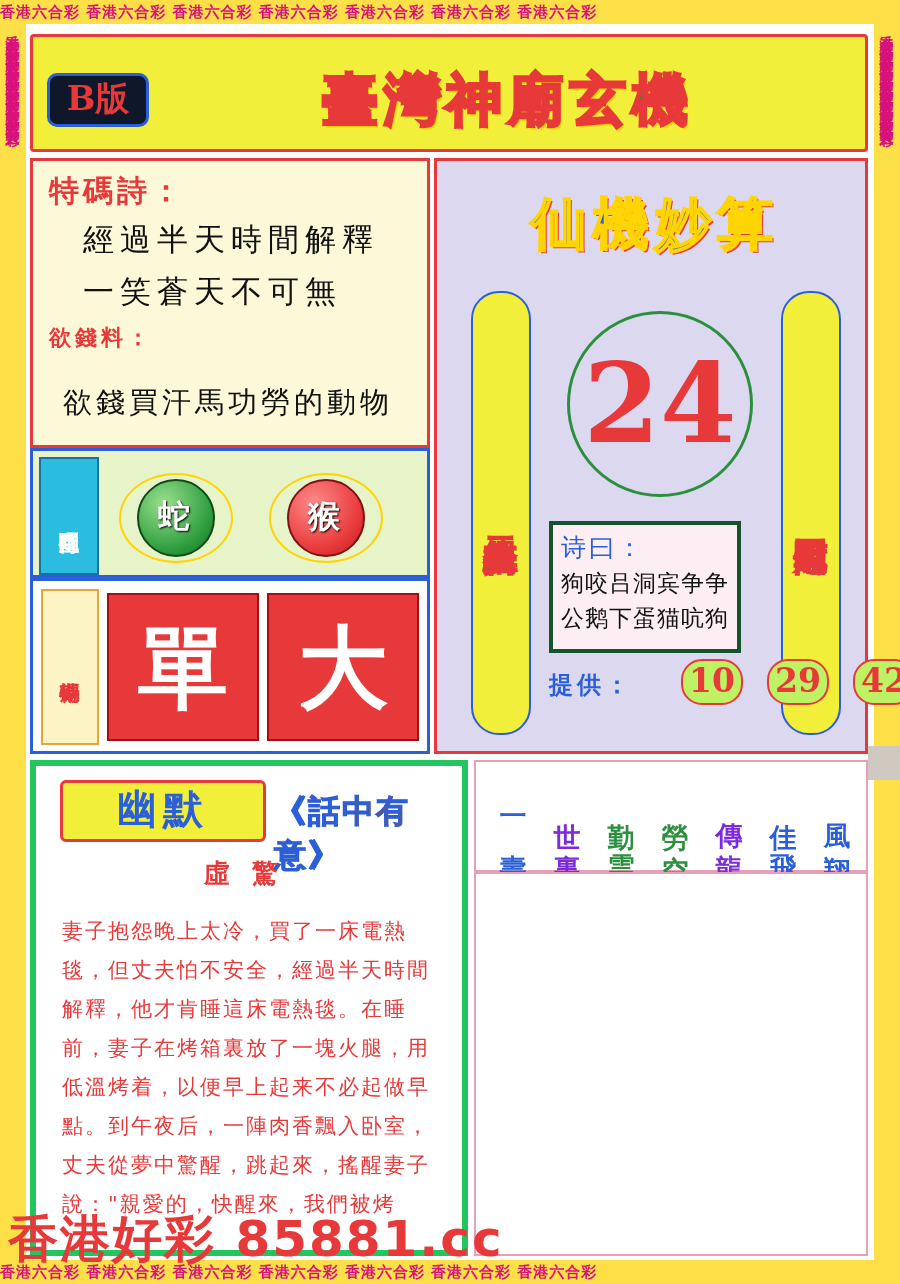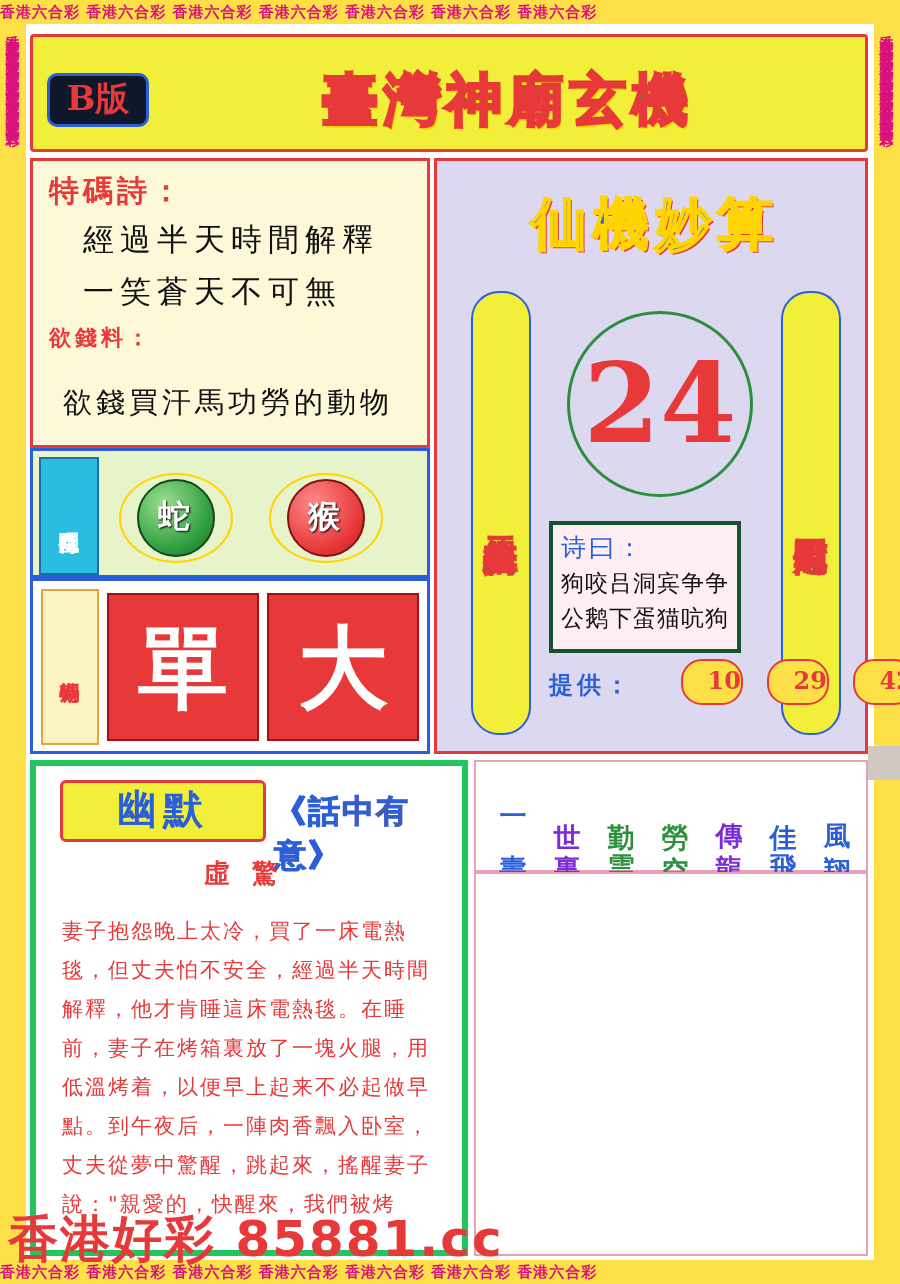--- a/index.html
+++ b/index.html
@@ -172,22 +172,22 @@
     background:#fdeef3;border:4px solid #14532d;box-sizing:border-box;padding:6px 8px;
   }
   .shiyue-t{font-size:25px;color:#2b5fd9;font-family:"DejaVu Serif","Liberation Serif",serif;letter-spacing:3px;}
   .shiyue-l{font-size:23px;color:#111;font-family:"DejaVu Serif","Liberation Serif",serif;letter-spacing:1px;margin-top:4px;}
   .provide-label{
     position:absolute;left:112px;top:500px;font-size:24px;color:#2b5fd9;font-weight:bold;
     font-family:"DejaVu Serif","Liberation Serif",serif;letter-spacing:4px;margin-top:8px;
   }
   .provide-num{
     position:absolute;top:498px;width:58px;height:42px;border:2px solid #e8393a;border-radius:21px;
-    color:#e8393a;font-size:24px;font-weight:bold;text-align:right;line-height:40px;
-    font-family:"DejaVu Serif","Liberation Serif",serif;background:#fde047;
+    color:#e8393a;font-size:33px;font-weight:bold;text-align:center;line-height:40px;
+    font-family:"DejaVu Serif","Liberation Serif",serif;background:#bef264;
   }
 
   
   .humour{
     position:absolute;left:4px;top:736px;width:438px;height:496px;
     background:#fff;border:6px solid #22c55e;box-sizing:border-box;padding-left:37px;
   }
   .hum-badge{
     position:absolute;left:24px;top:14px;width:200px;height:56px;
     background:#f2ef3a;border:3px solid #e8393a;border-radius:6px;

